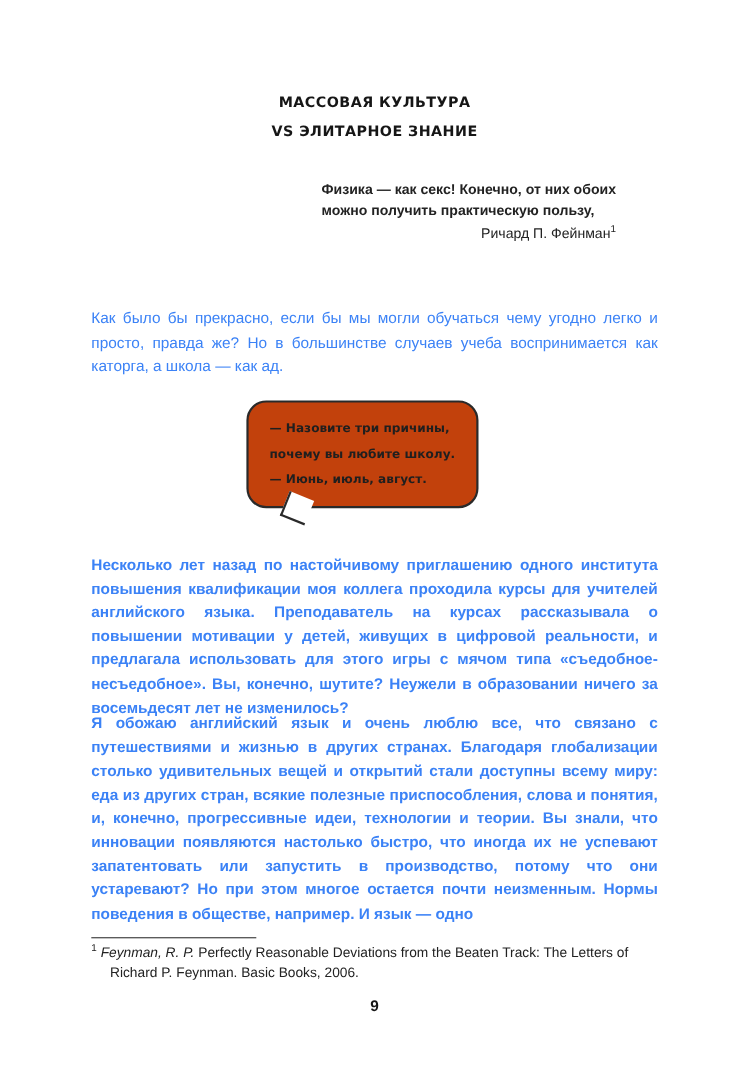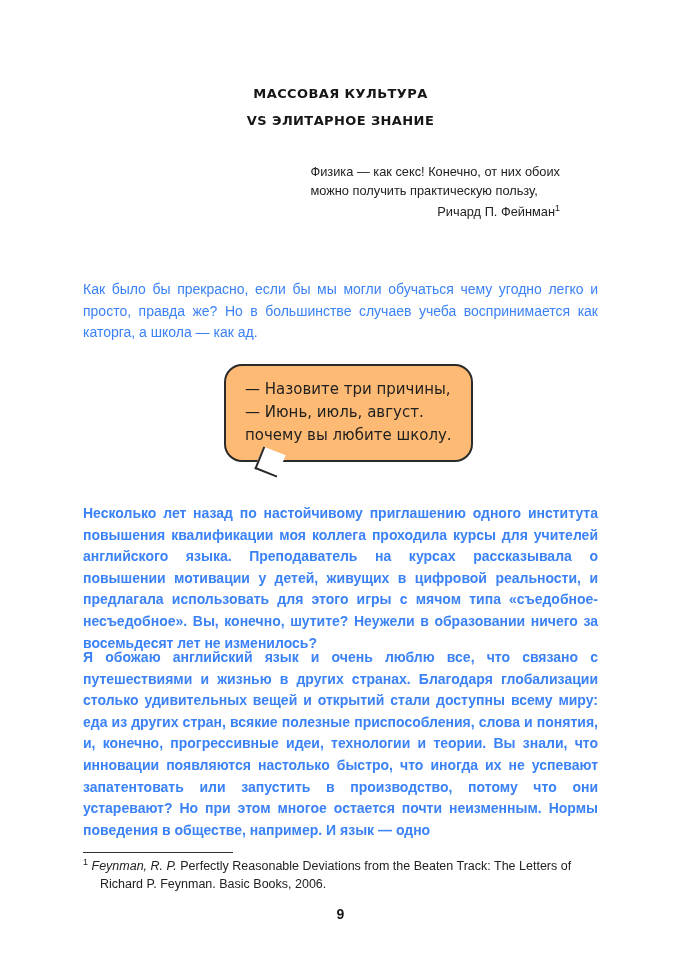--- a/index.html
+++ b/index.html
@@ -36,21 +36,21 @@
   
   .epigraph {
     position: absolute;
     top: 163px;
     right: 121px;
     text-align: left;
     font-size: 12.8px;
     line-height: 18.5px;
     color: #222;
   }
-  .epigraph .ep-line { white-space: nowrap; }
+  .epigraph .ep-line { white-space: nowrap; font-weight: bold; }
   .epigraph .ep-attribution {
     margin-top: 3px;
     text-align: right;
   }
   sup.fn-ref {
     font-size: 9px;
     vertical-align: super;
     line-height: 0;
   }
 
@@ -69,27 +69,27 @@
   .para-3 { top: 647px; font-weight: bold; }
 
   
   .bubble-wrap {
     position: absolute;
     top: 364px;
     left: 224px;
   }
   .bubble {
     position: relative;
-    background: #fdba74;
+    background: #c2410c;
     border: 2.5px solid #2a2a2a;
     border-radius: 18px;
     padding: 12px 19px 13px 19px;
     font-family: "DejaVu Sans", sans-serif;
-    font-weight: 400;
-    font-size: 15px;
+    font-weight: 700;
+    font-size: 11px;
     line-height: 23px;
     color: #1f1f1f;
     width: max-content;
   }
   .bubble .bubble-line { white-space: nowrap; }
   .bubble-tail {
     position: absolute;
     left: 32px;
     bottom: -13.5px;
     width: 24px;
@@ -152,22 +152,22 @@
     <div class="ep-line">Физика — как секс! Конечно, от них обоих</div>
     <div class="ep-line">можно получить практическую пользу,</div>
     <div class="ep-attribution"><span>Ричард П. Фейнман</span><sup class="fn-ref">1</sup></div>
   </div>
 
   <p class="para para-1">Как было бы прекрасно, если бы мы могли обучаться чему угодно легко и просто, правда же? Но в большинстве случаев учеба воспринимается как каторга, а школа — как ад.</p>
 
   <div class="bubble-wrap">
     <div class="bubble">
       <div class="bubble-line">— Назовите три причины,</div>
+      <div class="bubble-line">почему вы любите школу.</div>
       <div class="bubble-line">— Июнь, июль, август.</div>
-      <div class="bubble-line">почему вы любите школу.</div>
       <div class="bubble-tail"></div>
     </div>
   </div>
 
   <p class="para para-2">Несколько лет назад по настойчивому приглашению одного института повышения квалификации моя коллега проходила курсы для учителей английского языка. Преподаватель на курсах рассказывала о повышении мотивации у детей, живущих в цифровой реальности, и предлагала использовать для этого игры с мячом типа «съедобное-несъедобное». Вы, конечно, шутите? Неужели в образовании ничего за восемьдесят лет не изменилось?</p>
 
   <p class="para para-3">Я обожаю английский язык и очень люблю все, что связано с путешествиями и жизнью в других странах. Благодаря глобализации столько удивительных вещей и открытий стали доступны всему миру: еда из других стран, всякие полезные приспособления, слова и понятия, и, конечно, прогрессивные идеи, технологии и теории. Вы знали, что инновации появляются настолько быстро, что иногда их не успевают запатентовать или запустить в производство, потому что они устаревают? Но при этом многое остается почти неизменным. Нормы поведения в обществе, например. И язык — одно</p>
 
   <div class="footnote-rule"></div>
 

